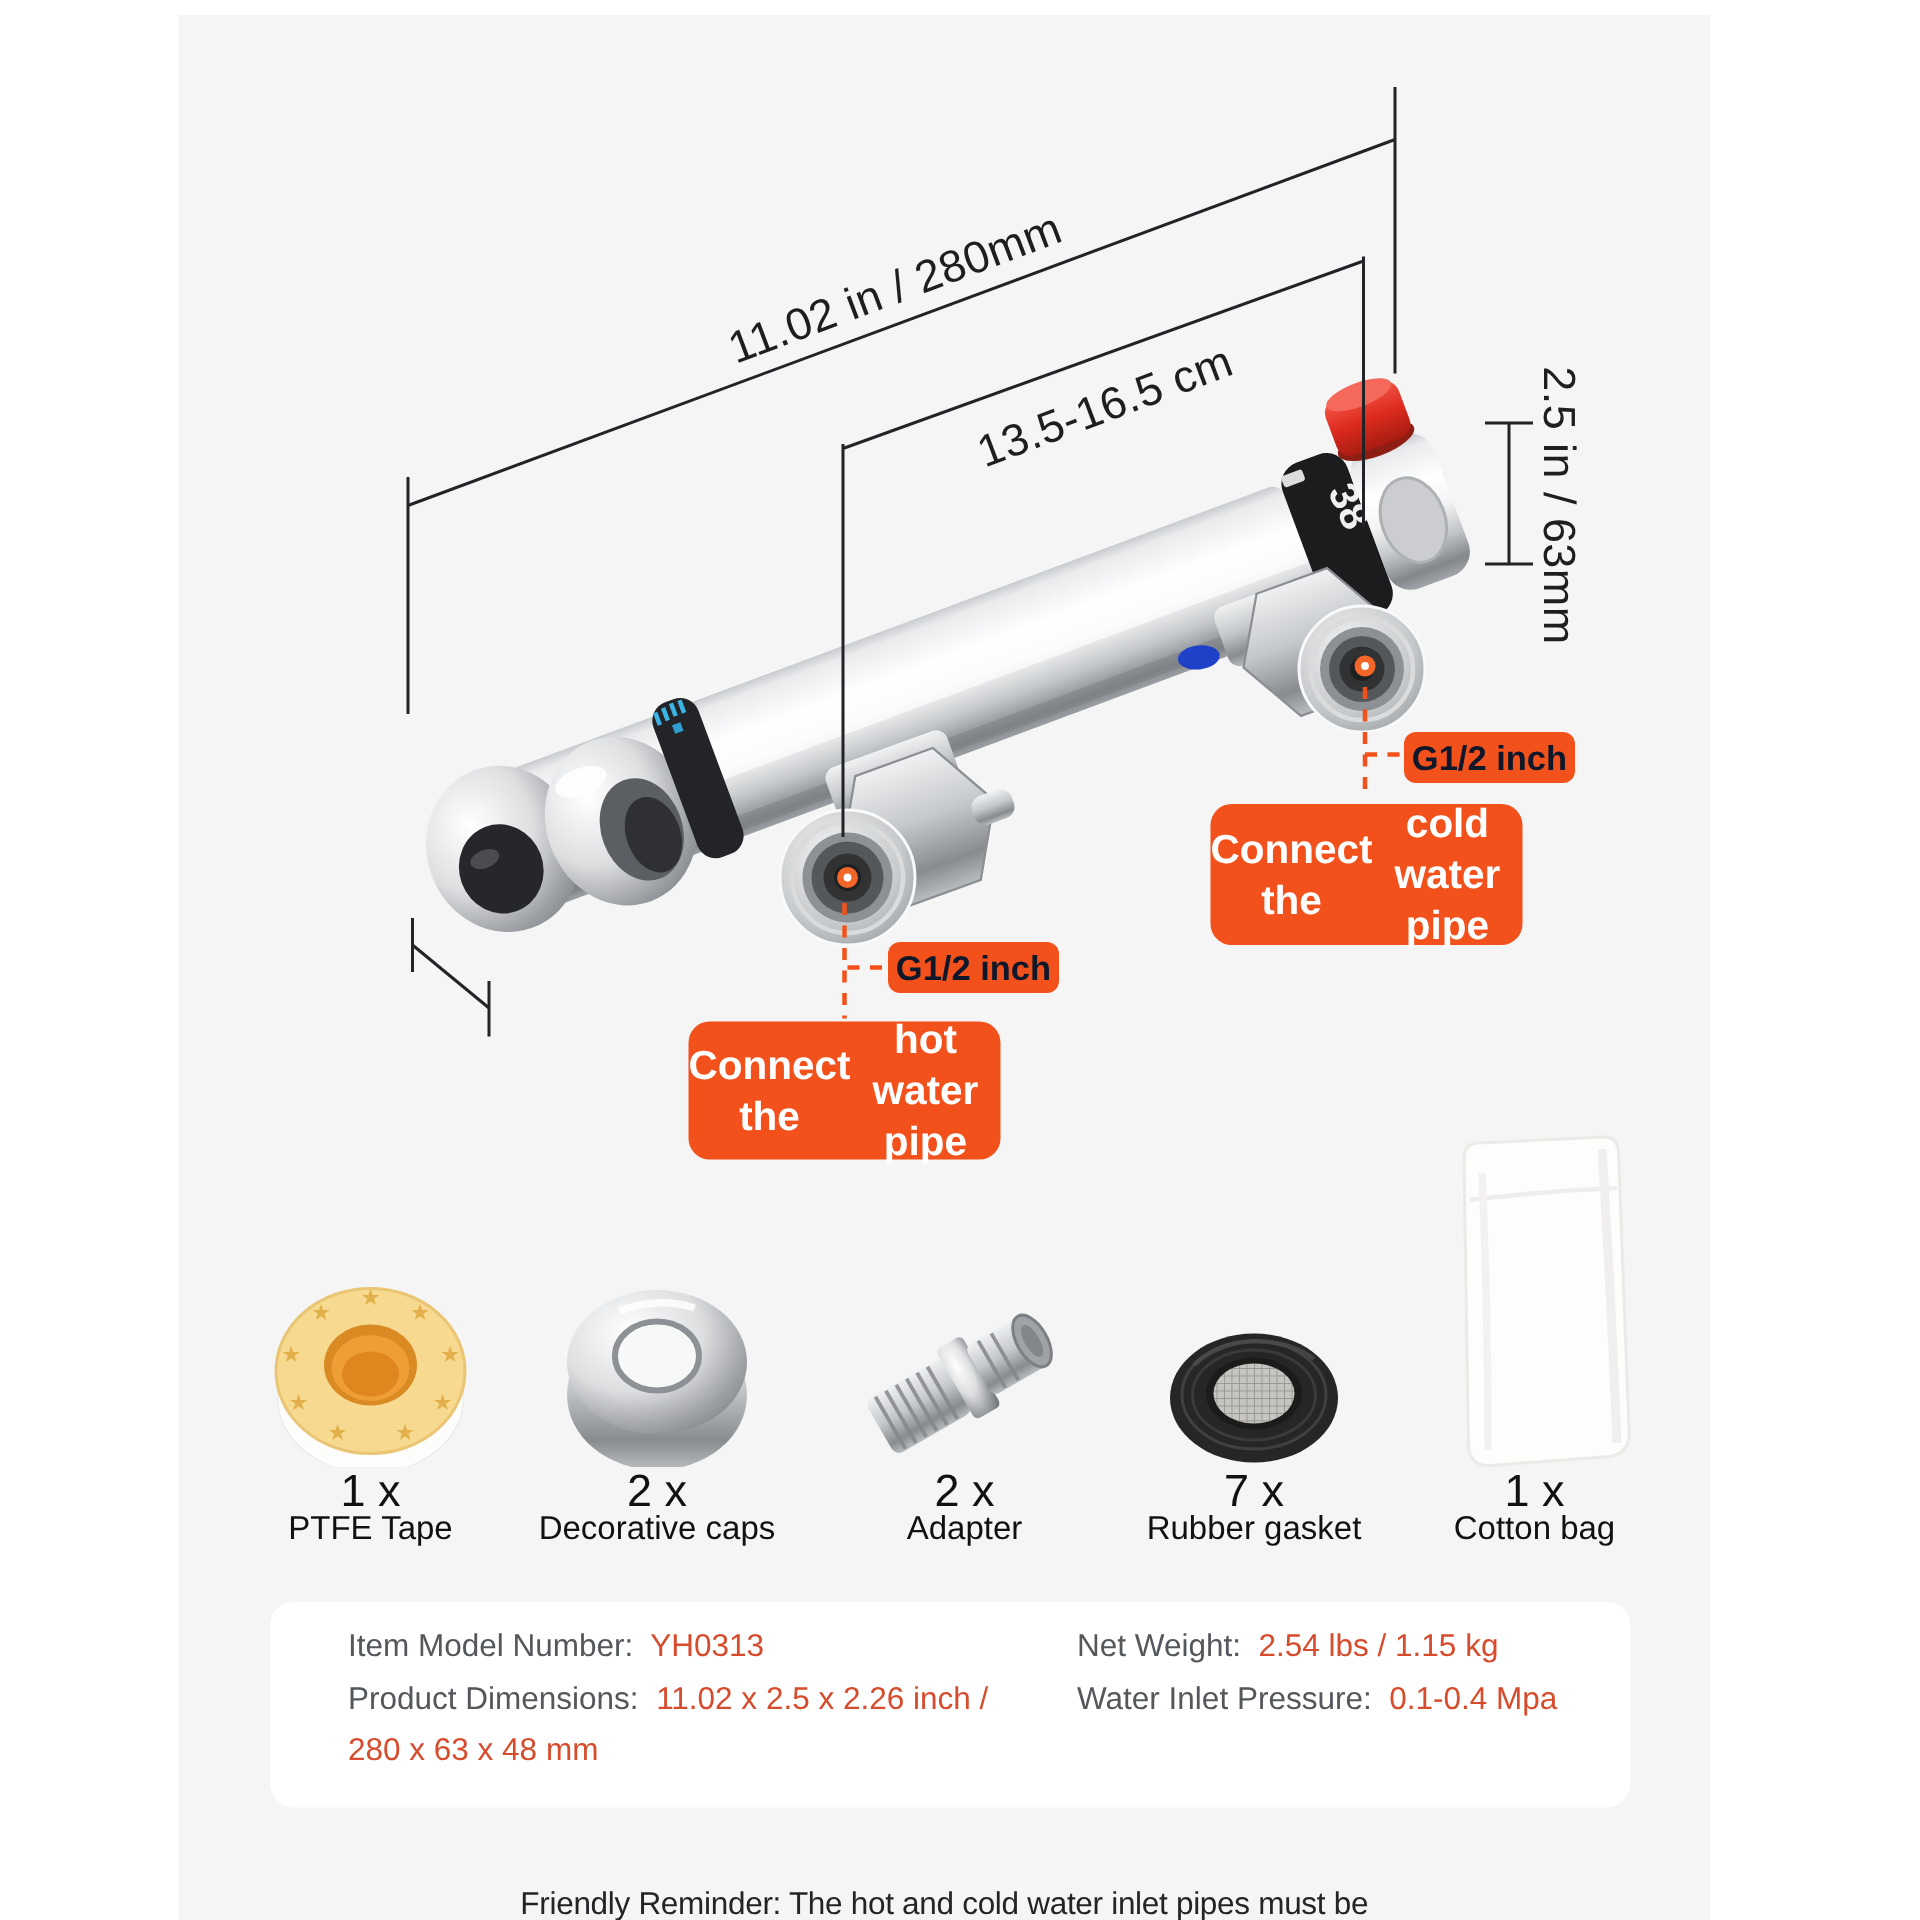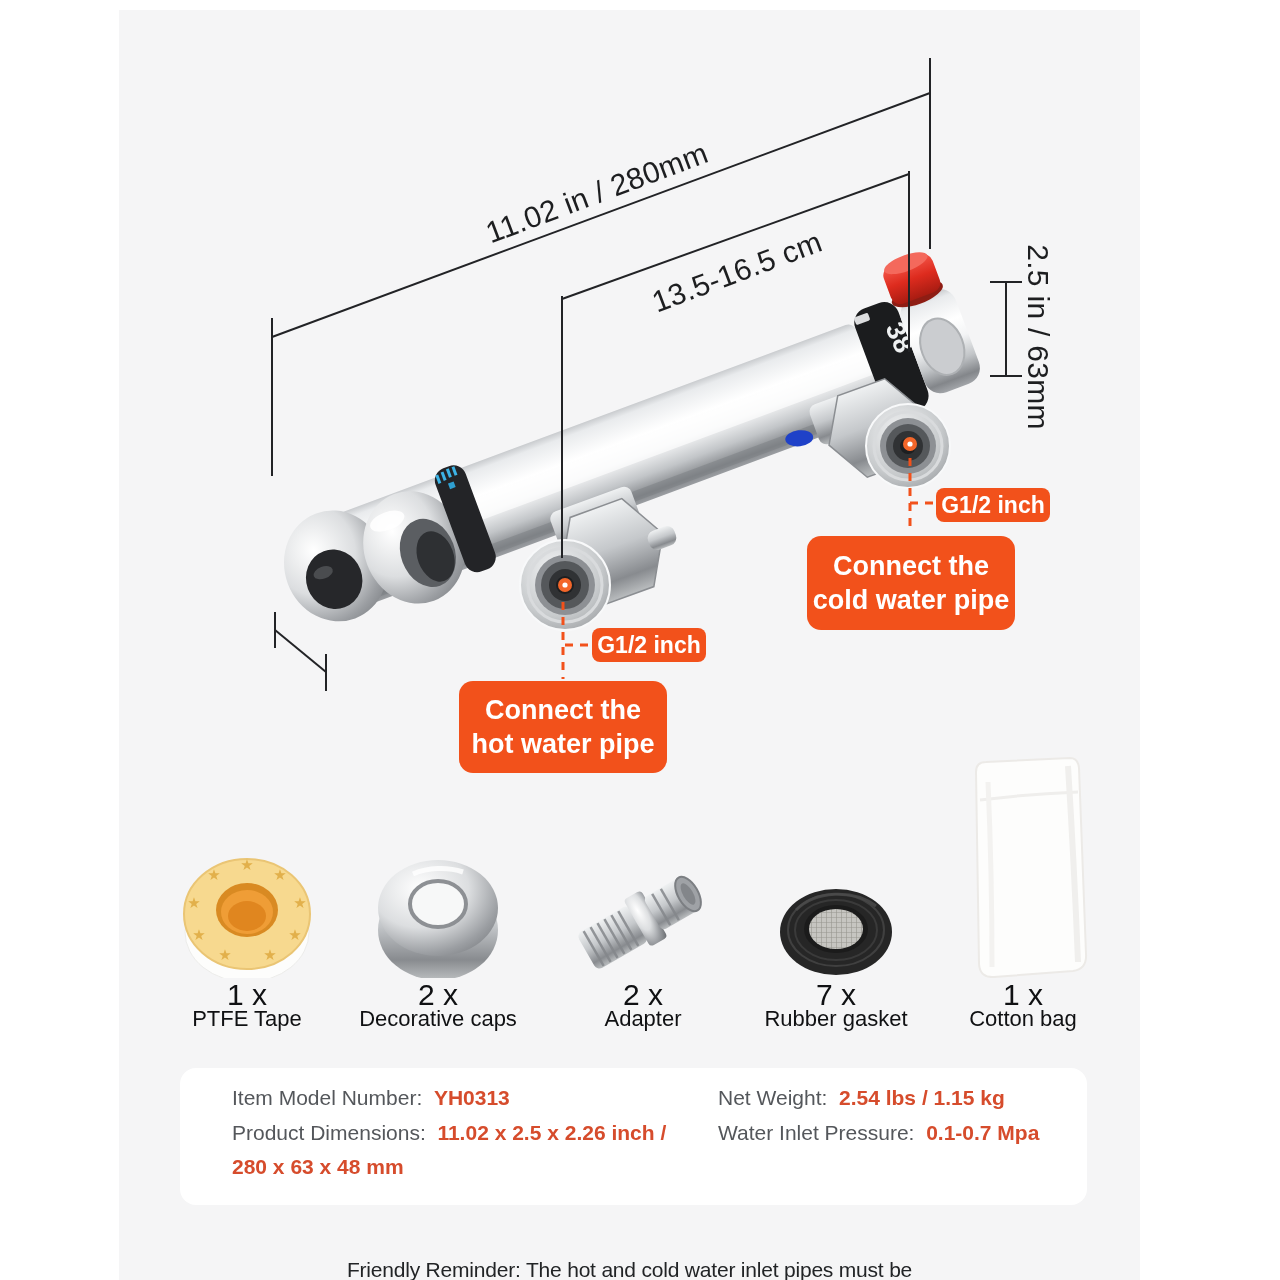--- a/index.html
+++ b/index.html
@@ -5,32 +5,32 @@
   html,body{margin:0;padding:0;background:#ffffff;}
   *{box-sizing:border-box;}
   .canvas{position:relative;width:1280px;height:1280px;background:#ffffff;overflow:hidden;
           font-family:"Liberation Sans",sans-serif;}
   .panel{position:absolute;left:119px;top:10px;width:1021px;height:1270px;background:#f5f5f6;}
   svg.layer{position:absolute;left:0;top:0;width:1280px;height:1280px;}
   .dim{position:absolute;color:#1d1e20;font-size:30px;letter-spacing:.3px;white-space:nowrap;}
   .dim.rot{transform:translate(-50%,-50%) rotate(-20.6deg);}
   .dim.vert{transform:translate(-50%,-50%) rotate(90deg);}
   .dim.twoline{transform:translate(-50%,-50%);text-align:center;line-height:36px;}
-  .badge{position:absolute;background:#f2511b;color:#ffffff;font-weight:700;font-size:23px;
+  .badge{position:absolute;background:#f2511b;color:#0f172a;font-weight:700;font-size:23px;
          display:flex;align-items:center;justify-content:center;border-radius:8px;}
   .callout{position:absolute;background:#f2511b;color:#fff;font-weight:700;font-size:27px;
-           display:flex;flex-direction:column;align-items:center;justify-content:center;
+           display:flex;flex-direction:row;align-items:center;justify-content:center;
            border-radius:14px;line-height:34px;text-align:center;}
   .acc{position:absolute;width:190px;height:300px;top:742px;}
   .acc svg{position:absolute;left:0;top:0;width:190px;height:236px;}
   .acc .qty{position:absolute;top:236px;width:100%;text-align:center;font-size:30px;color:#101113;}
   .acc .name{position:absolute;top:264px;width:100%;text-align:center;font-size:22px;color:#101113;}
   .specbox{position:absolute;left:180px;top:1068px;width:907px;height:137px;background:#ffffff;border-radius:16px;}
   .specrow{position:absolute;font-size:21px;color:#54575b;white-space:nowrap;}
-  .specrow .val{color:#d64c2c;font-weight:700;}
+  .specrow .val{color:#d64c2c;font-weight:400;}
   .reminder{position:absolute;left:119px;width:1021px;text-align:center;font-size:21px;color:#222426;letter-spacing:-.2px;}
 </style>
 </head>
 <body>
 
 <div class="canvas">
   <div class="panel"></div>
 
   <svg class="layer" viewBox="0 0 1280 1280">
     <defs>
@@ -288,18 +288,18 @@
     </div>
     <div class="specrow" style="left:52px;top:87px;">
       <span class="val">280 x 63 x 48 mm</span>
     </div>
     <div class="specrow" style="left:538px;top:18px;">
       <span>Net Weight:</span>&nbsp;
       <span class="val">2.54 lbs / 1.15 kg</span>
     </div>
     <div class="specrow" style="left:538px;top:53px;">
       <span>Water Inlet Pressure:</span>&nbsp;
-      <span class="val">0.1-0.7 Mpa</span>
+      <span class="val">0.1-0.4 Mpa</span>
     </div>
   </div>
 
   <div class="reminder" style="top:1258px;">Friendly Reminder: The hot and cold water inlet pipes must be</div>
 </div>
 
 </body></html>

